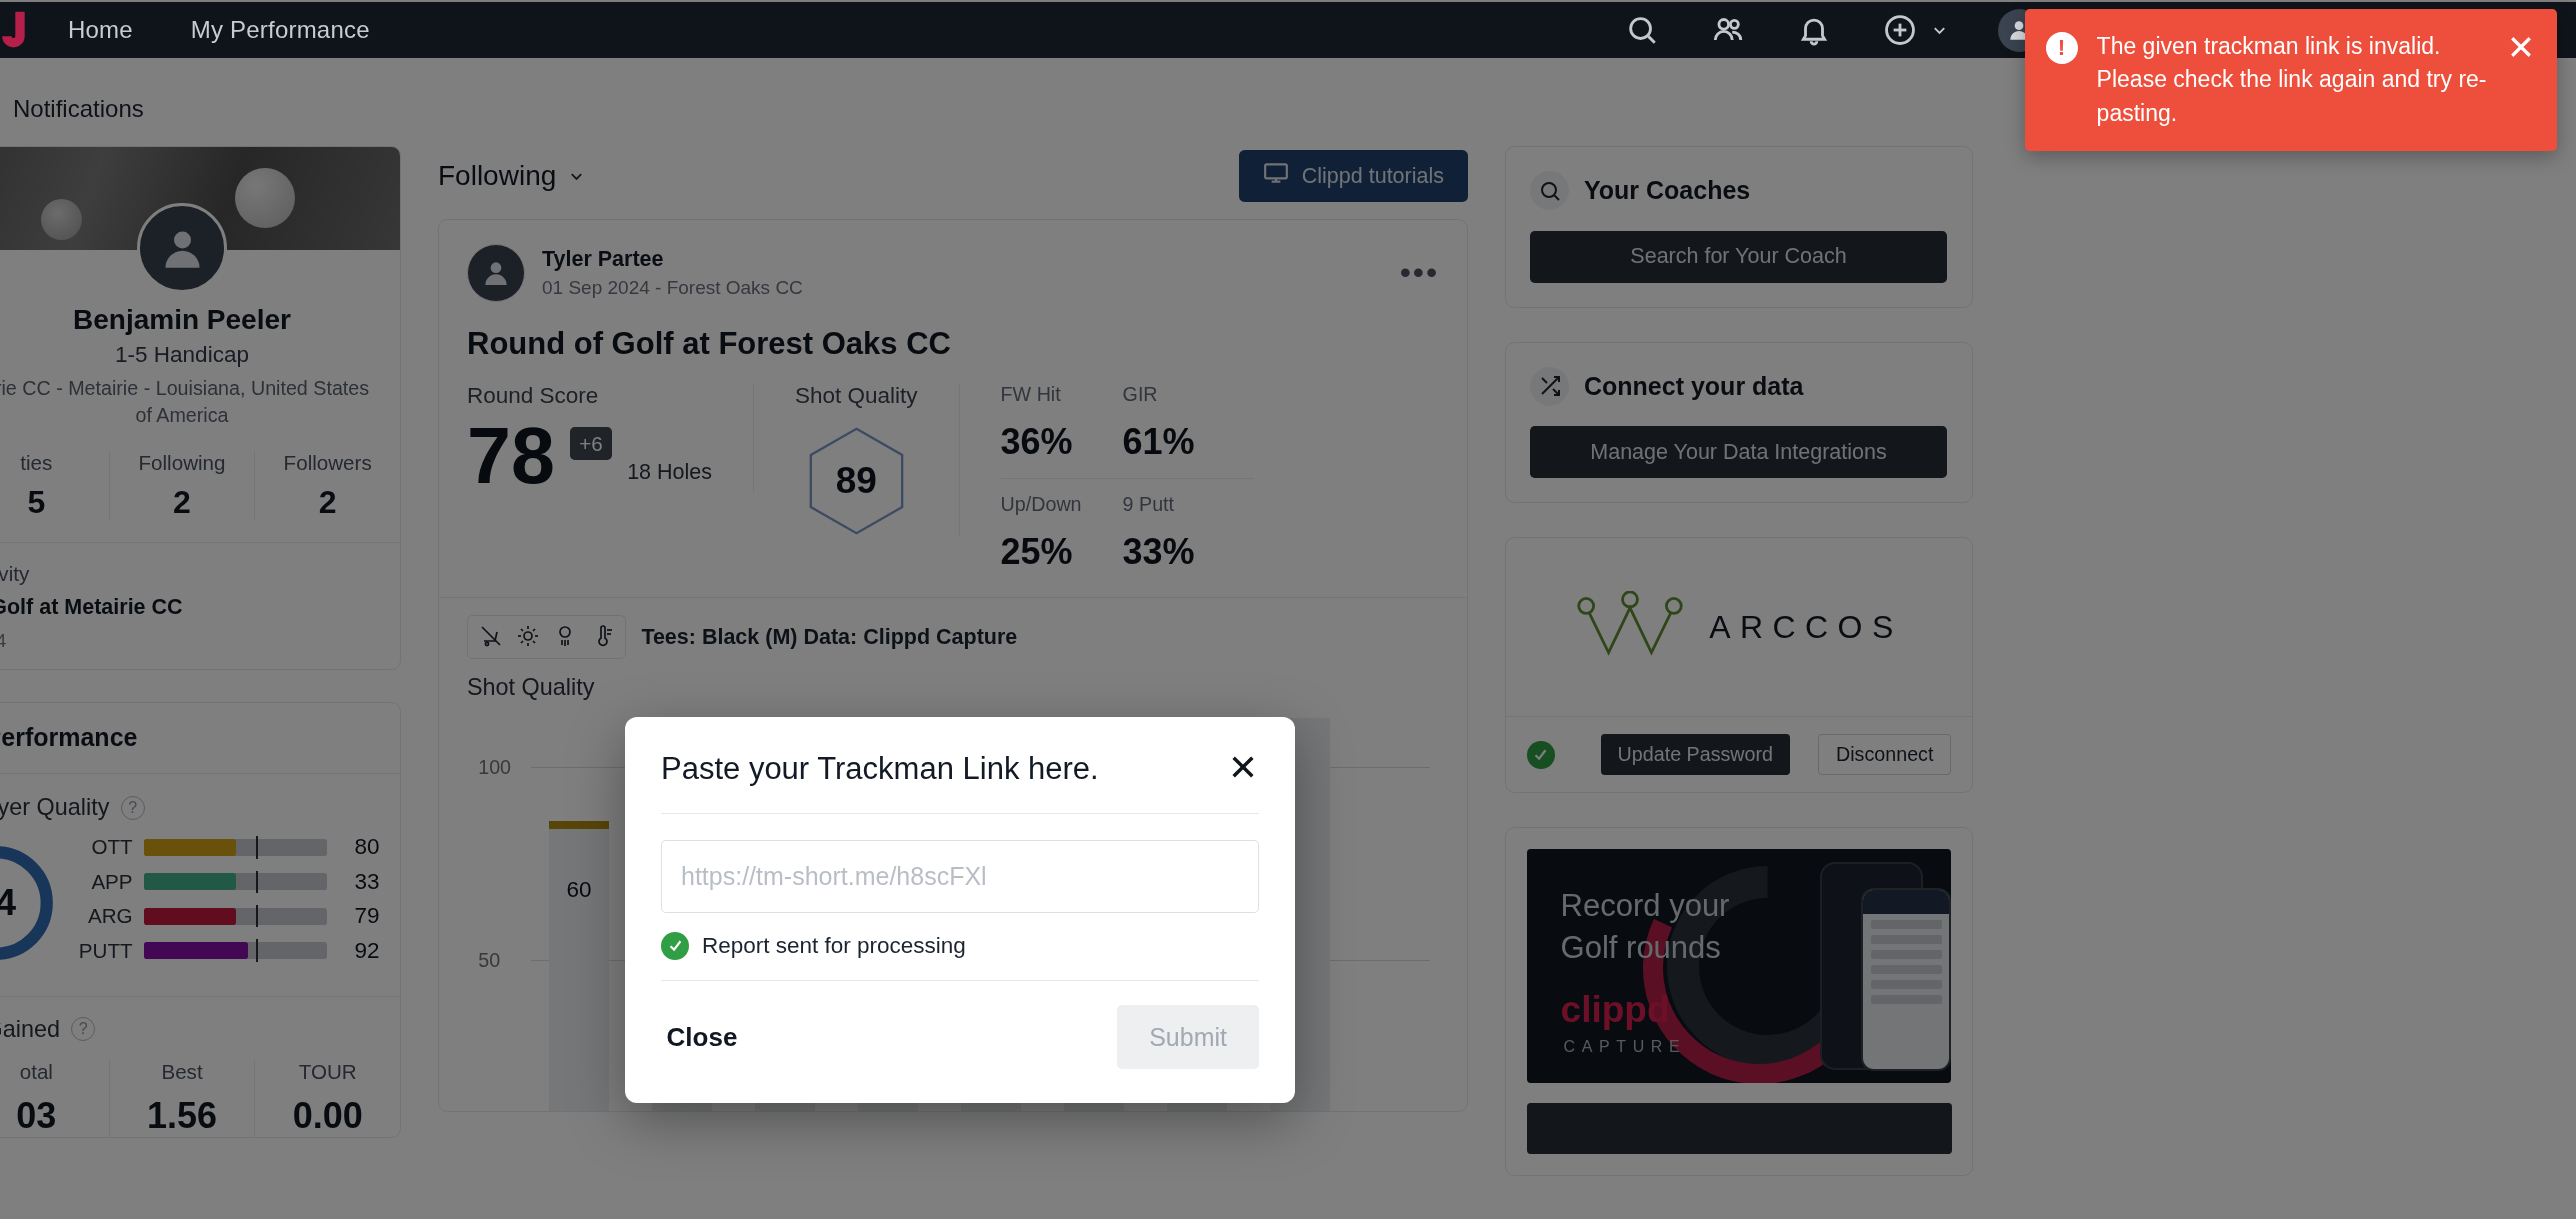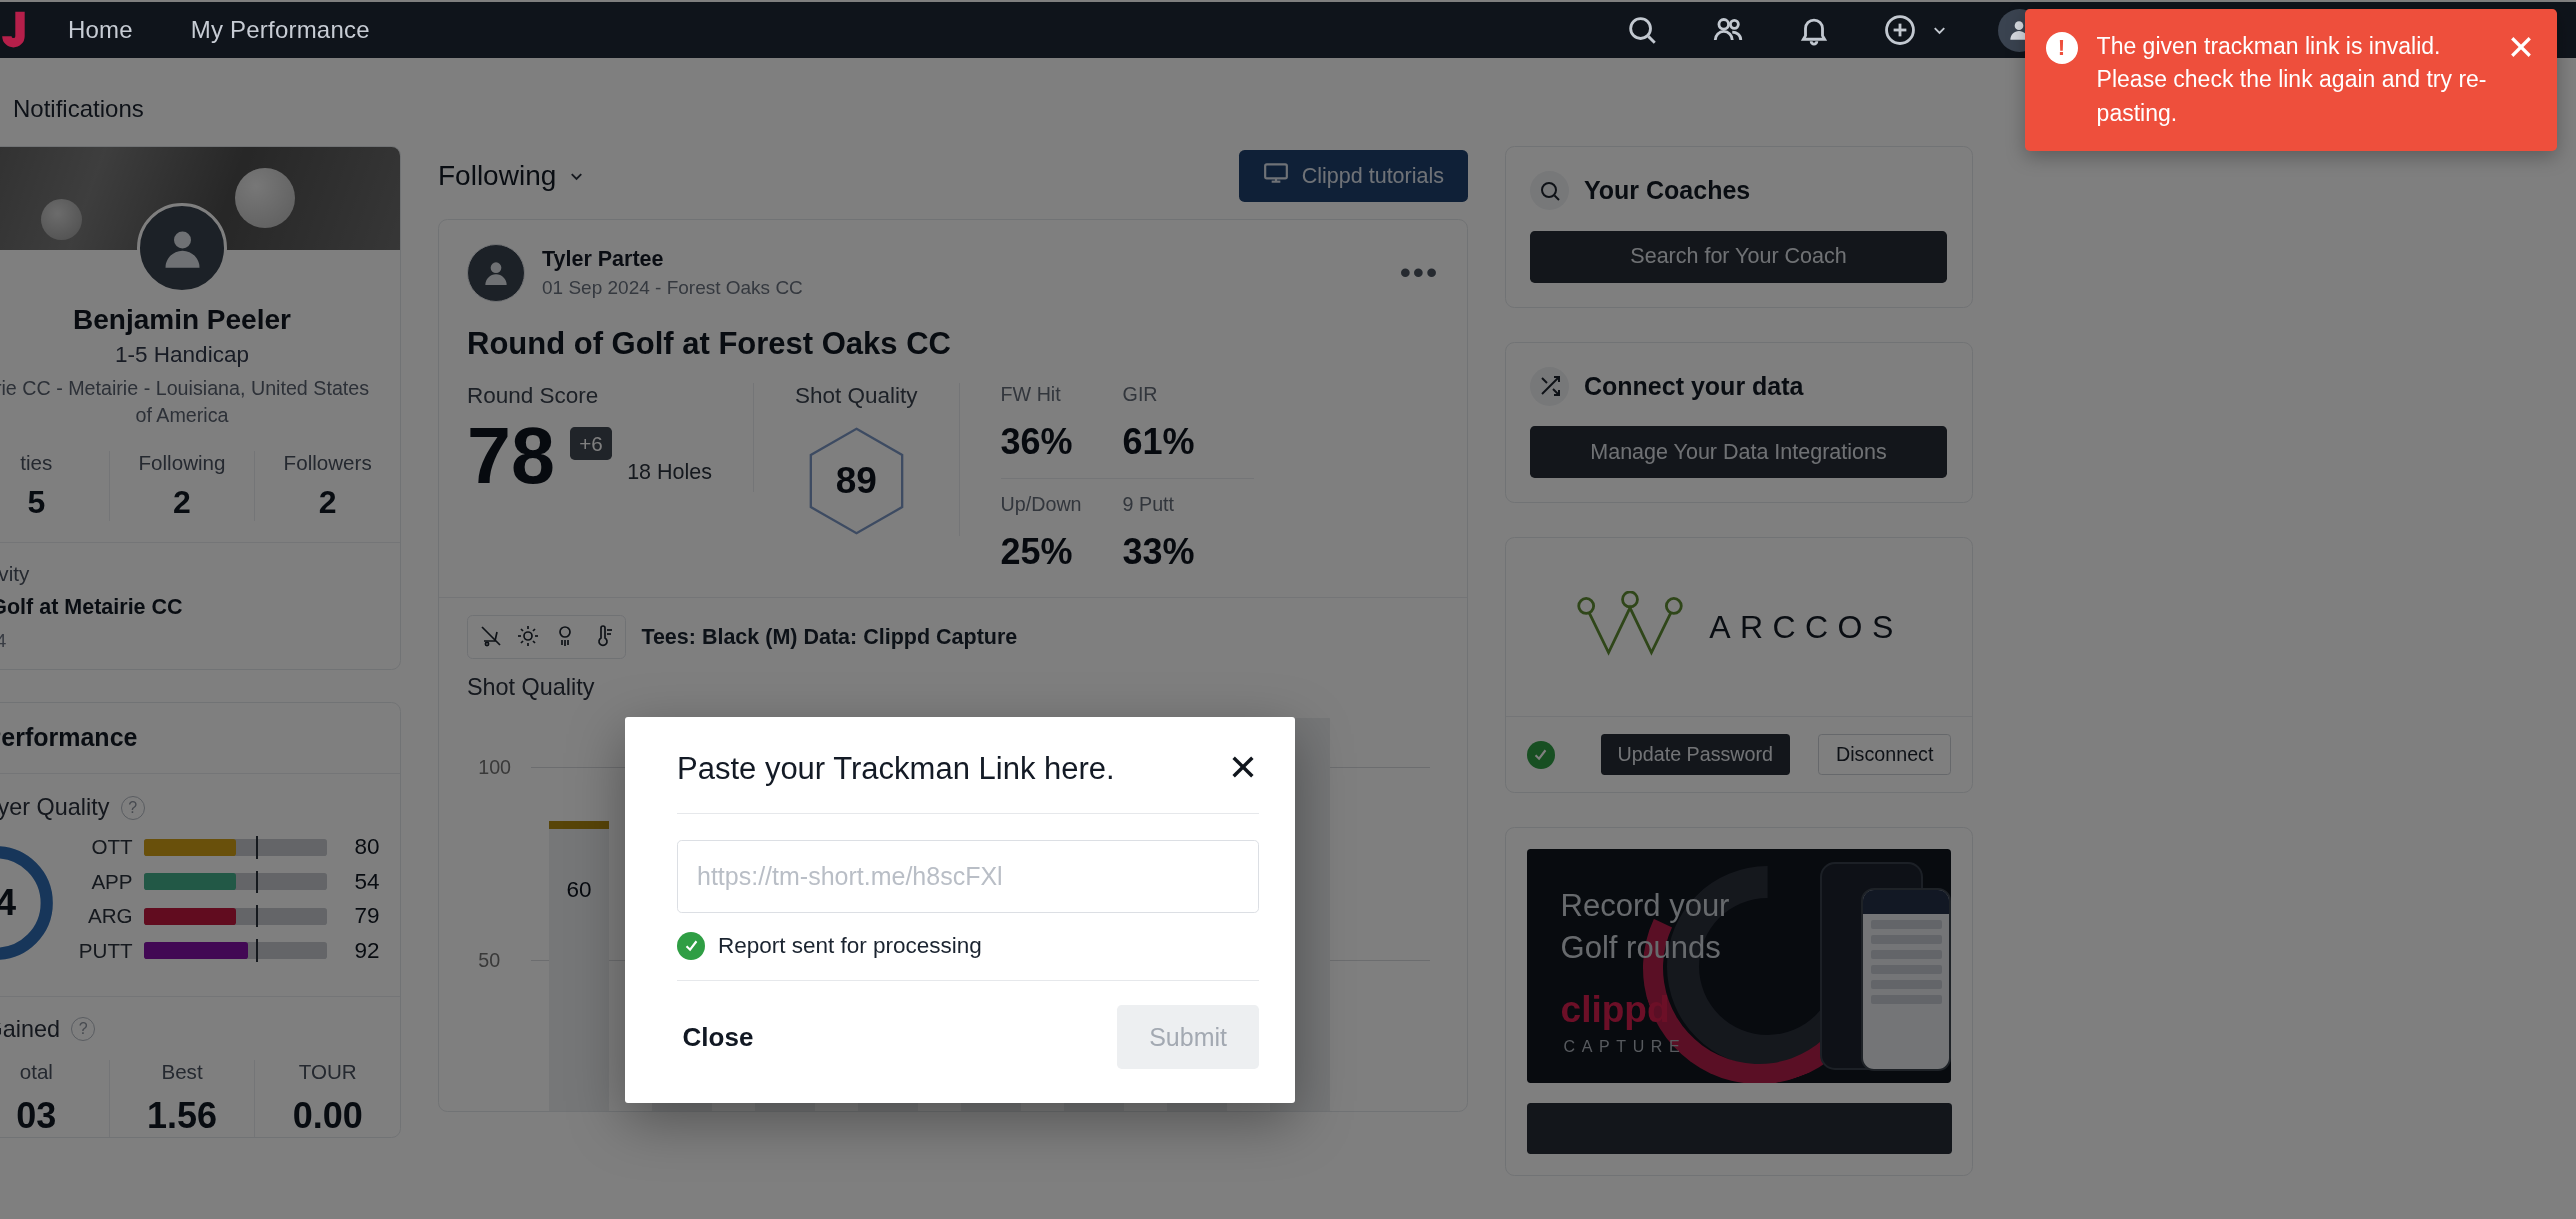--- a/index.html
+++ b/index.html
@@ -194,22 +194,22 @@
   .promo-cap { position: absolute; left: 37px; top: 189px; color: #aeb4bc; font-size: 16px; letter-spacing: 6.6px; }
   .phone { position: absolute; right: 28px; top: 13px; width: 103px; height: 208px; border-radius: 15px; background: #1c232e; border: 2.8px solid #39414d; }
   .phone2 { position: absolute; right: 0px; top: 39px; width: 90px; height: 183px; border-radius: 13px; background: #e8ebef; border: 2.8px solid #3c444f; overflow: hidden; }
   .phone2 .pbar { height: 24px; background: #243048; }
   .phone2 .prow { height: 8.4px; margin: 6.6px 7.5px; background: #c6cbd3; border-radius: 1.9px; }
   .promo-btn { margin: 0 20.6px 20.6px 20.6px; background: #272d36; color: #dfe3e9; border: none; border-radius: 3.7px; height: 51px; width: calc(100% - 41px); font-size: 20.6px; cursor: pointer; font-family: inherit; }
 
   
   .modal {
     position: absolute; z-index: 70; left: 625px; top: 717px; width: 670px;
-    background: #fff; border-radius: 3px; box-shadow: 0 17px 56px rgba(0,0,0,.35);
-    padding: 0 0 0 16px;
+    background: #fff; border-radius: 12px; box-shadow: 0 17px 56px rgba(0,0,0,.35);
+    padding: 0 0 0 0;
   }
   .modal-head { display: flex; align-items: flex-start; padding: 34px 36px 26px 36px; }
   .modal-title { font-size: 31px; color: #131a25; }
   .modal-x { margin-left: auto; width: 32px; height: 32px; cursor: pointer; color: #11161d; }
   .modal-x svg { width: 32px; height: 32px; stroke: currentColor; stroke-width: 2.6; fill: none; }
   .modal-divider { height: 0.9px; background: #e6e8eb; margin: 0 36px; }
   .modal-body { padding: 26px 36px 0 36px; }
   .modal-input {
     width: 100%; height: 73px; border: 0.9px solid #dcdfe4; border-radius: 4.7px;
     font-size: 25px; padding: 0 19px; color: #1b2430; font-family: inherit; background: #fff;
@@ -310,21 +310,21 @@
                   <span class="bar-tick" style="left:61%"></span>
                 </span>
                 <span class="bar-val">80</span>
               </div>
               <div class="bar-row">
                 <span class="bar-lbl">APP</span>
                 <span class="bar-track">
                   <span class="bar-fill" style="width:50%;background:#45b08c"></span>
                   <span class="bar-tick" style="left:61%"></span>
                 </span>
-                <span class="bar-val">54</span>
+                <span class="bar-val">33</span>
               </div>
               <div class="bar-row">
                 <span class="bar-lbl">ARG</span>
                 <span class="bar-track">
                   <span class="bar-fill" style="width:50%;background:#c3183f"></span>
                   <span class="bar-tick" style="left:61%"></span>
                 </span>
                 <span class="bar-val">79</span>
               </div>
               <div class="bar-row">

